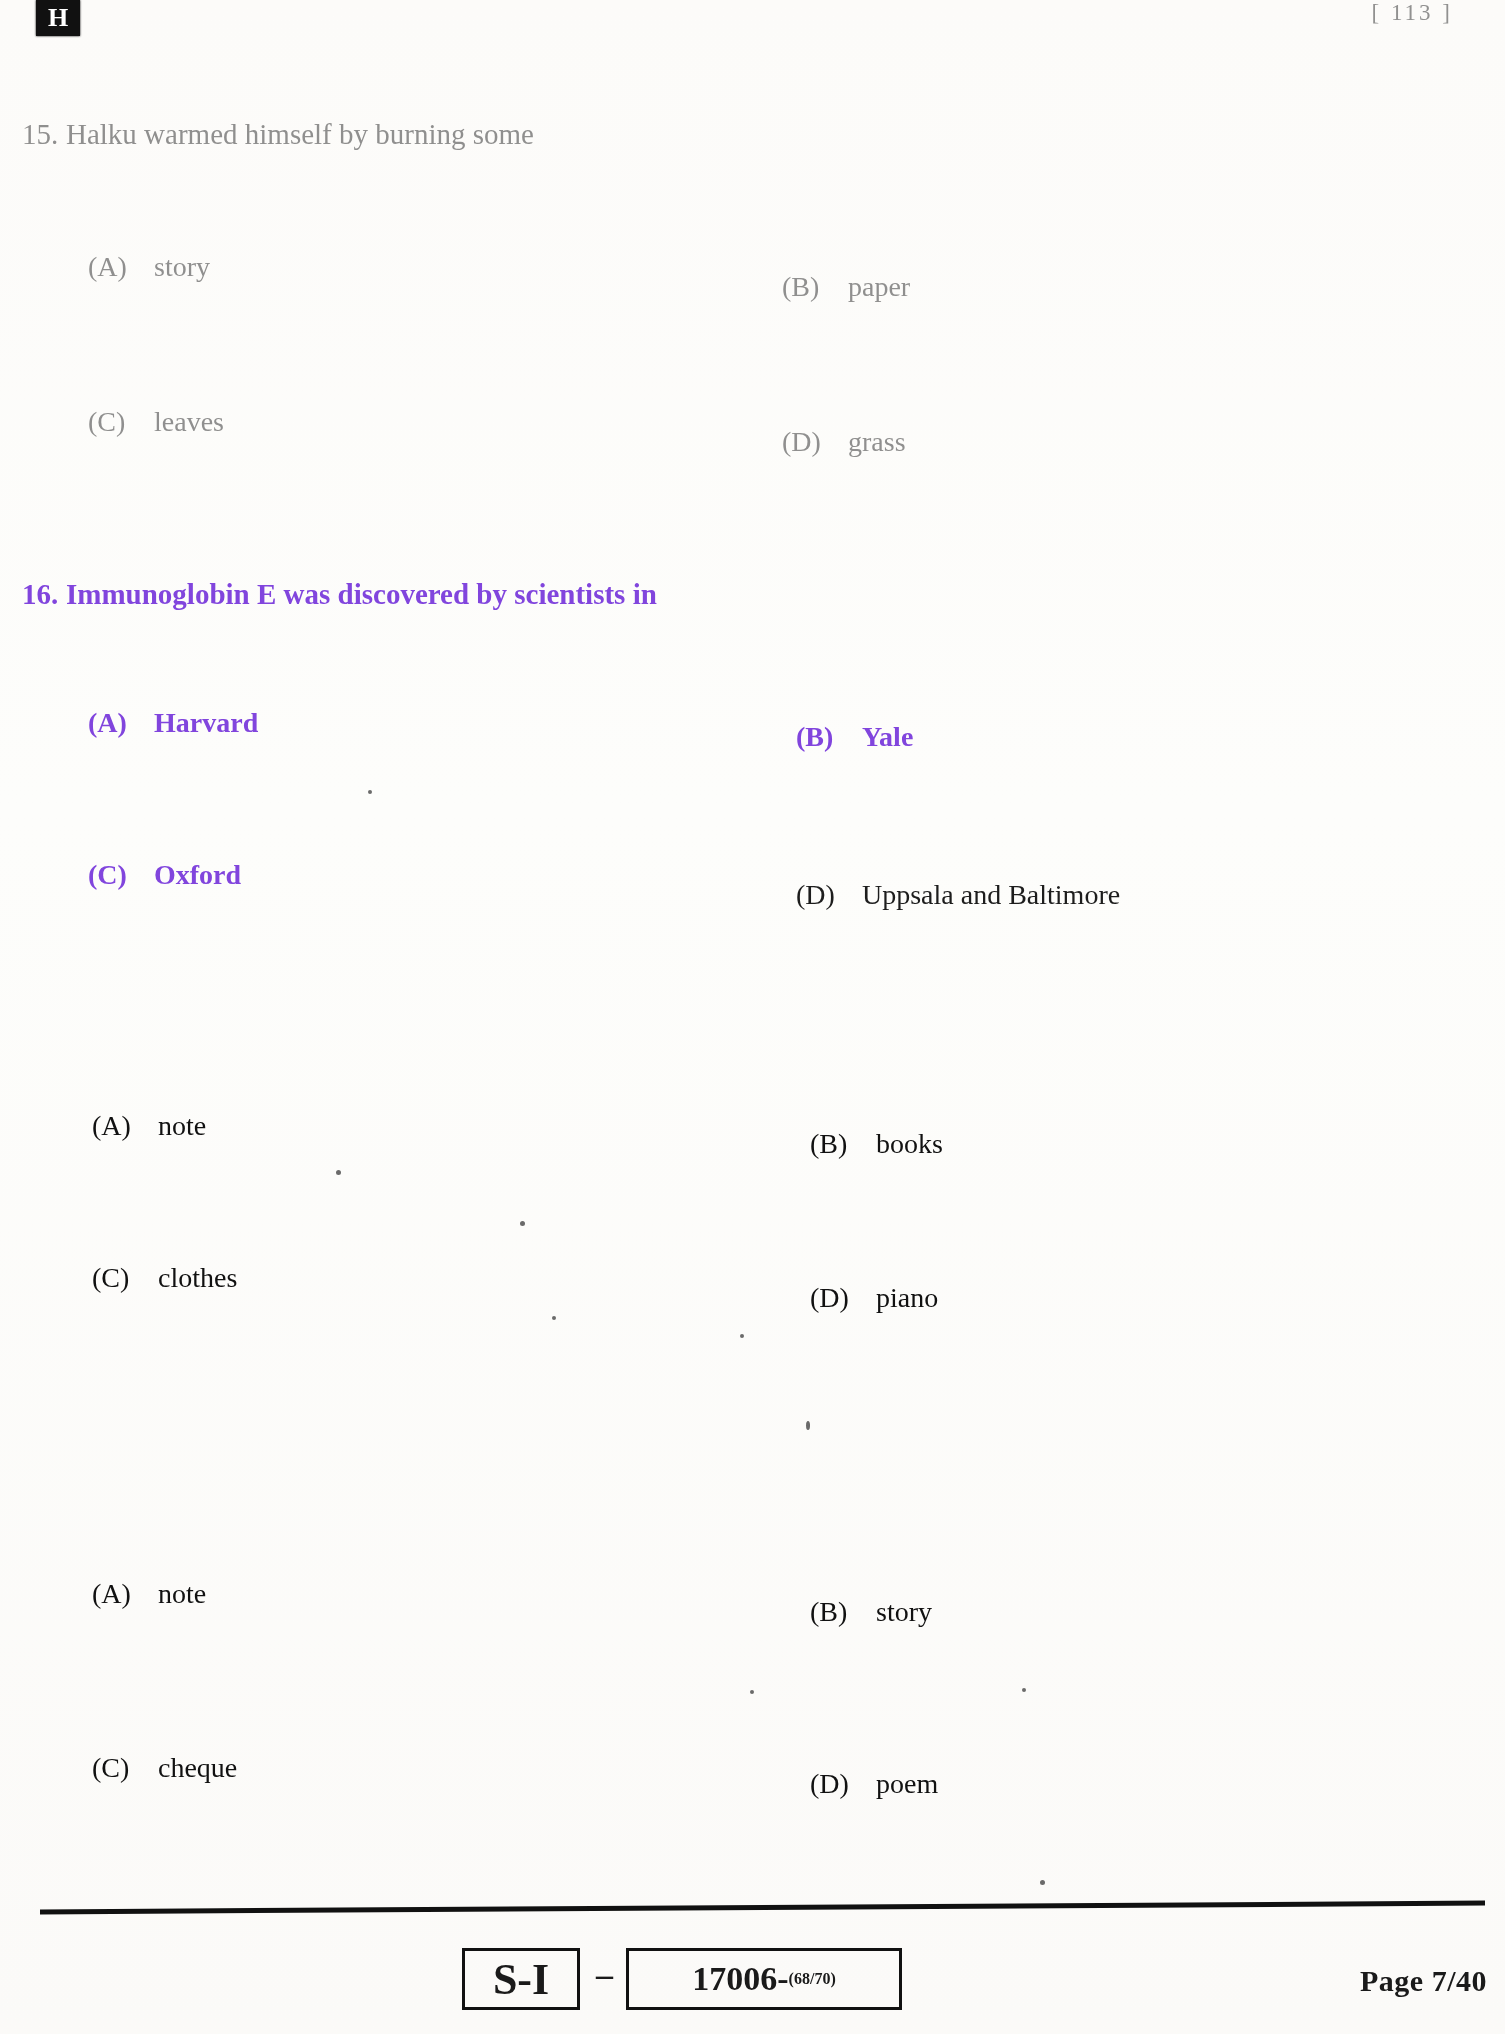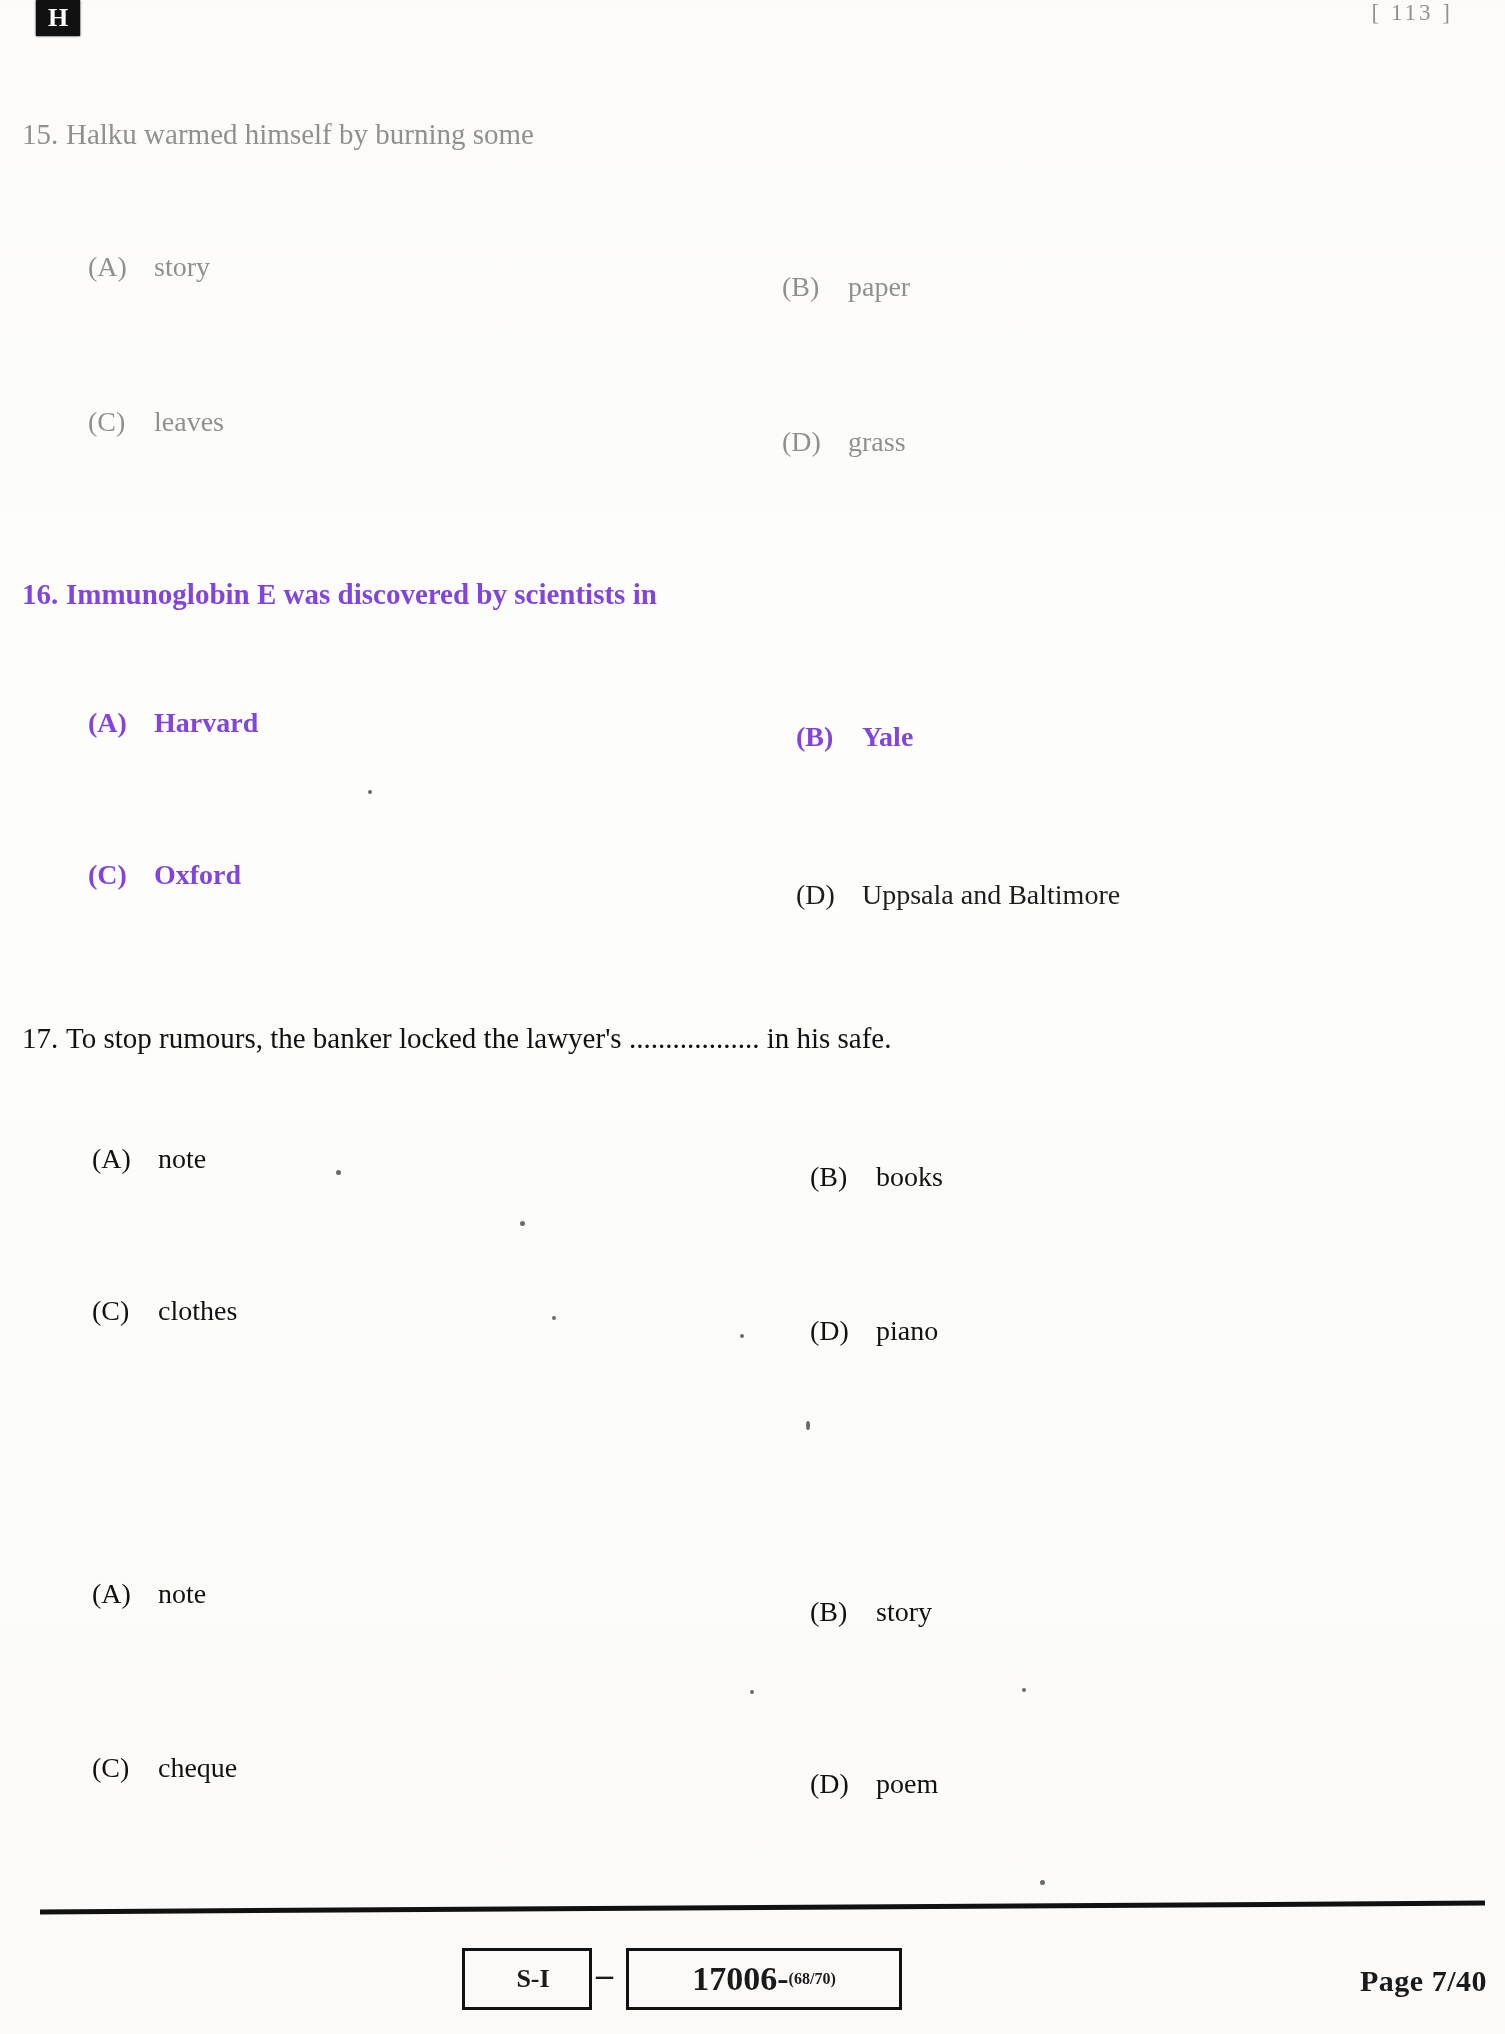--- a/index.html
+++ b/index.html
@@ -153,22 +153,21 @@
     align-items: center;
     justify-content: center;
     font-weight: bold;
     font-family: "Liberation Serif", serif;
   }
   #f-series {
     left: 462px;
     top: 8px;
     width: 112px;
     height: 56px;
-    font-size: 26px;
-    padding-left: 12px;
+    font-size: 44px;
   }
   #f-dash {
     position: absolute;
     left: 596px;
     top: 16px;
     font-size: 34px;
     font-weight: bold;
   }
   #f-code {
     left: 626px;
@@ -243,24 +242,20 @@
       <span class="opt-val">Oxford</span>
     </div>
     <div class="opt fs-o semi" style="left:796px; top:268px;">
       <span class="opt-key">(D)</span>
       <span class="opt-val">Uppsala and Baltimore</span>
     </div>
   </div>
 </div>
 
 <div class="q-block" style="top:1022px;">
-  <div class="q-line fs-q sharp">
-    <div class="q-num">17.</div>
-    <div class="q-text">To stop rumours, the banker locked the lawyer's .................. in his safe.</div>
-  </div>
   <div class="opts" style="height:240px;">
     <div class="opt fs-o sharp" style="left:92px; top:88px;">
       <span class="opt-key">(A)</span>
       <span class="opt-val">note</span>
     </div>
     <div class="opt fs-o sharp" style="left:810px; top:106px;">
       <span class="opt-key">(B)</span>
       <span class="opt-val">books</span>
     </div>
     <div class="opt fs-o sharp" style="left:92px; top:240px;">

